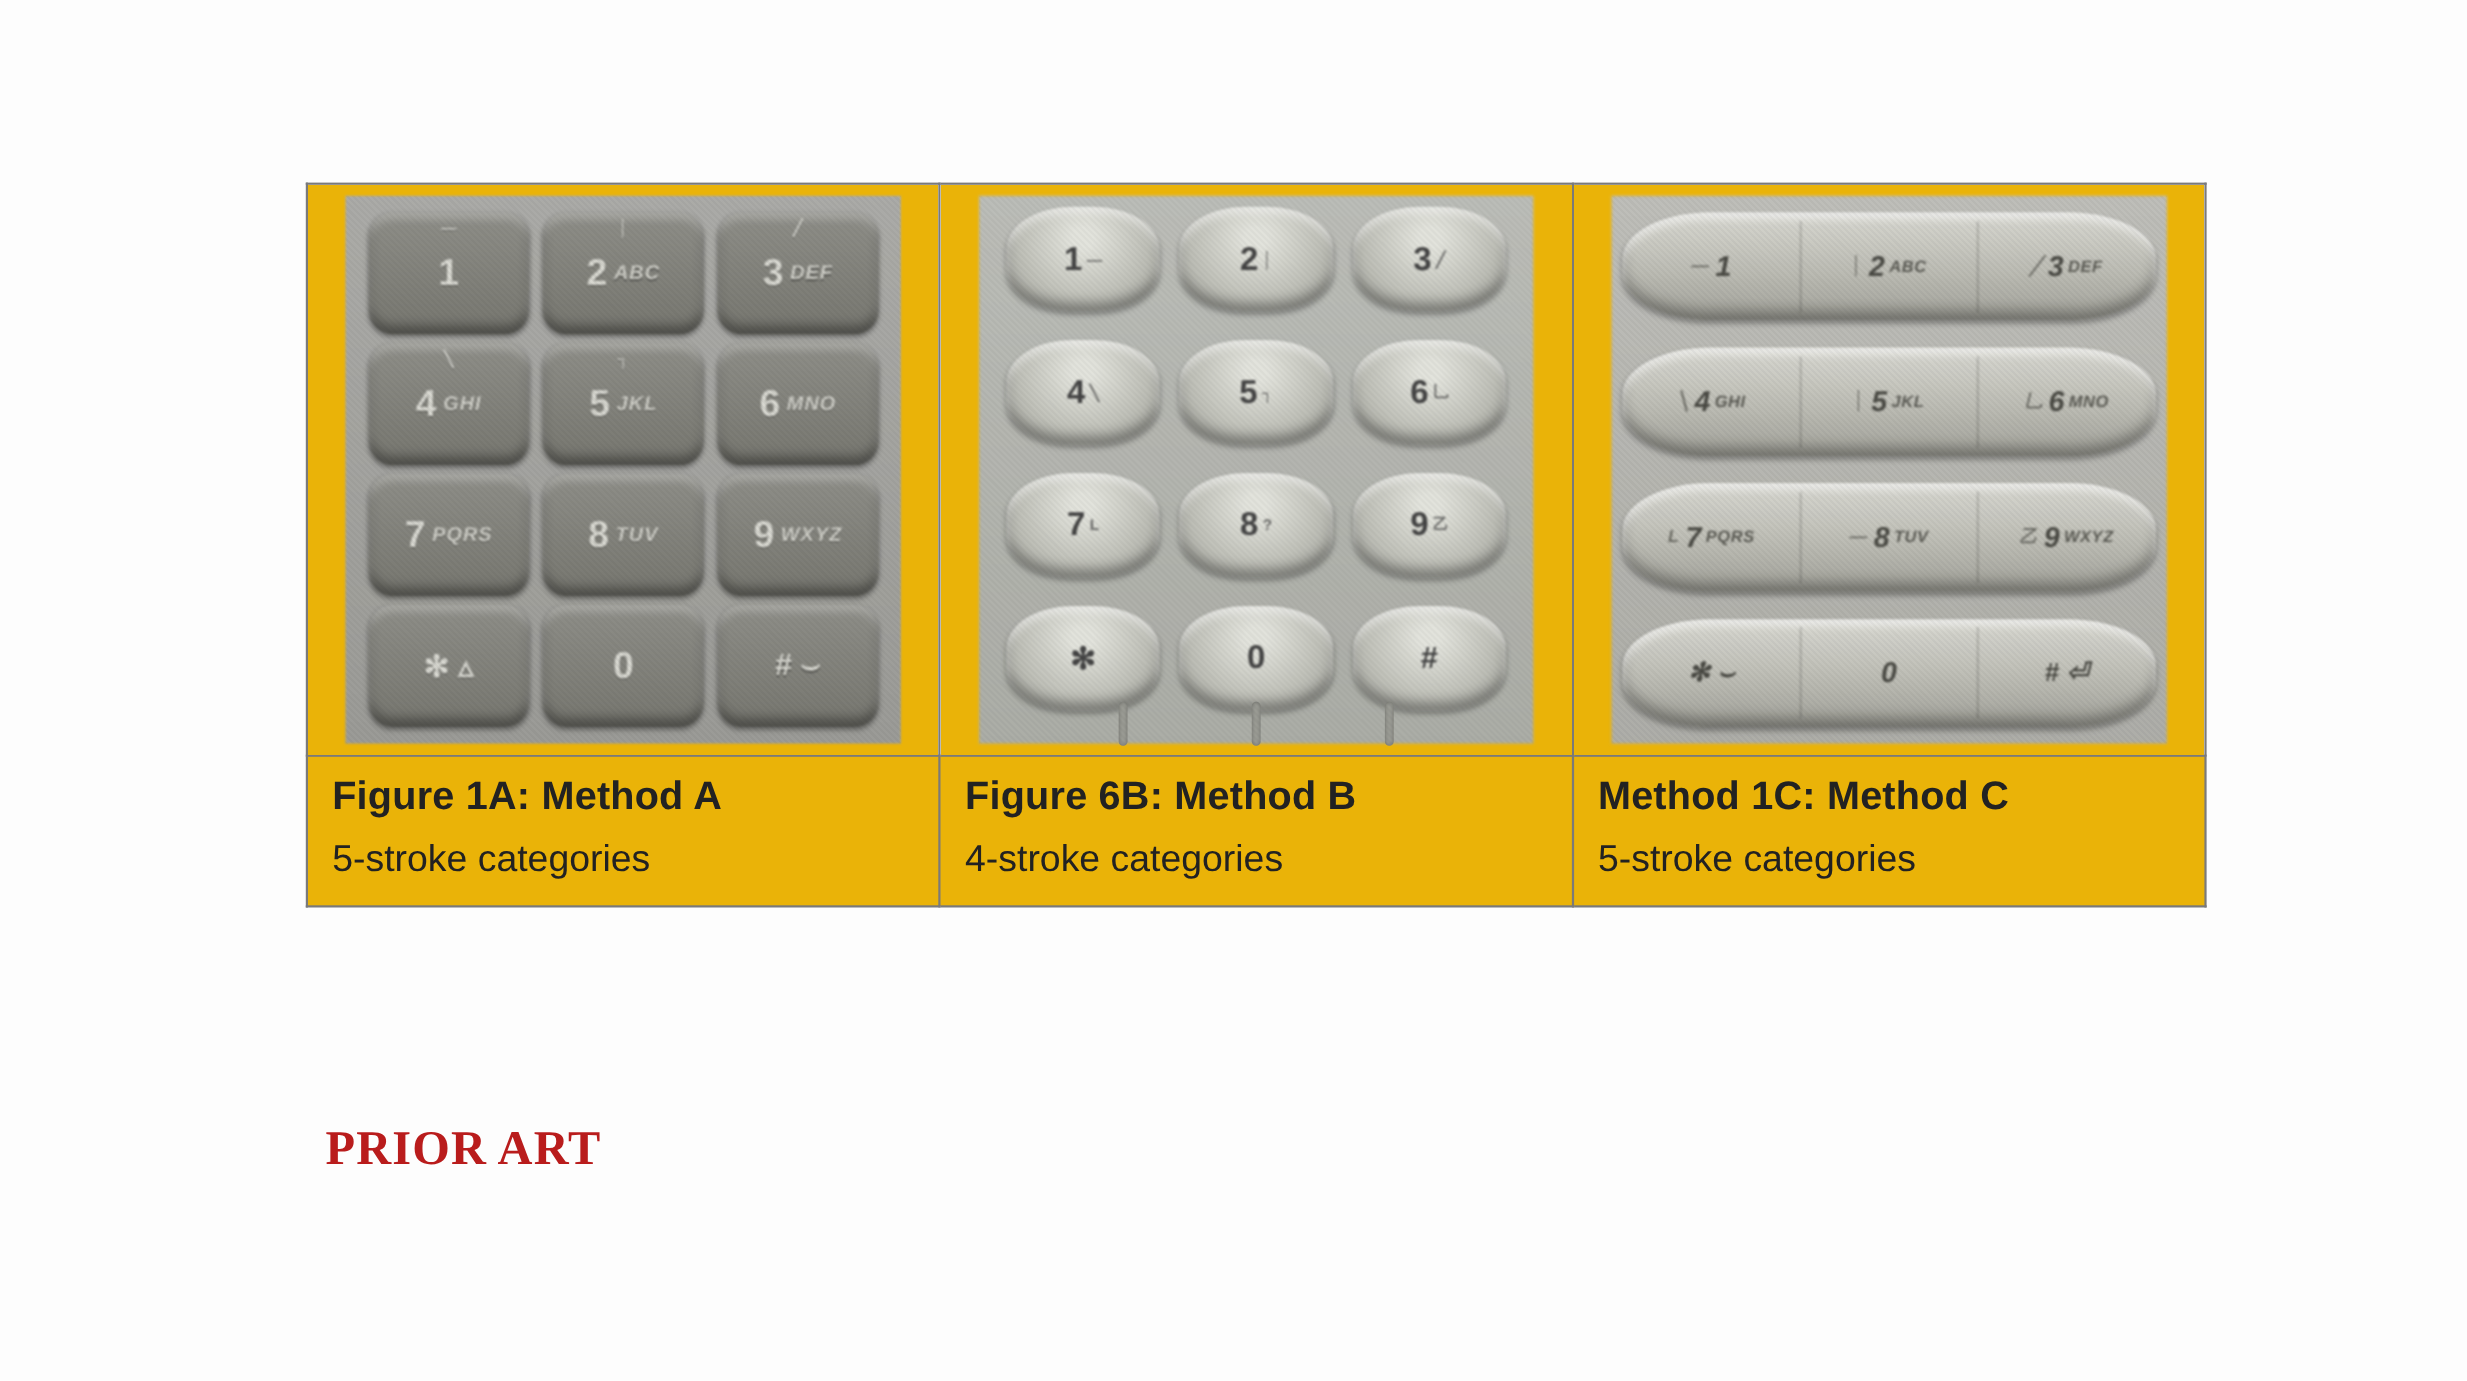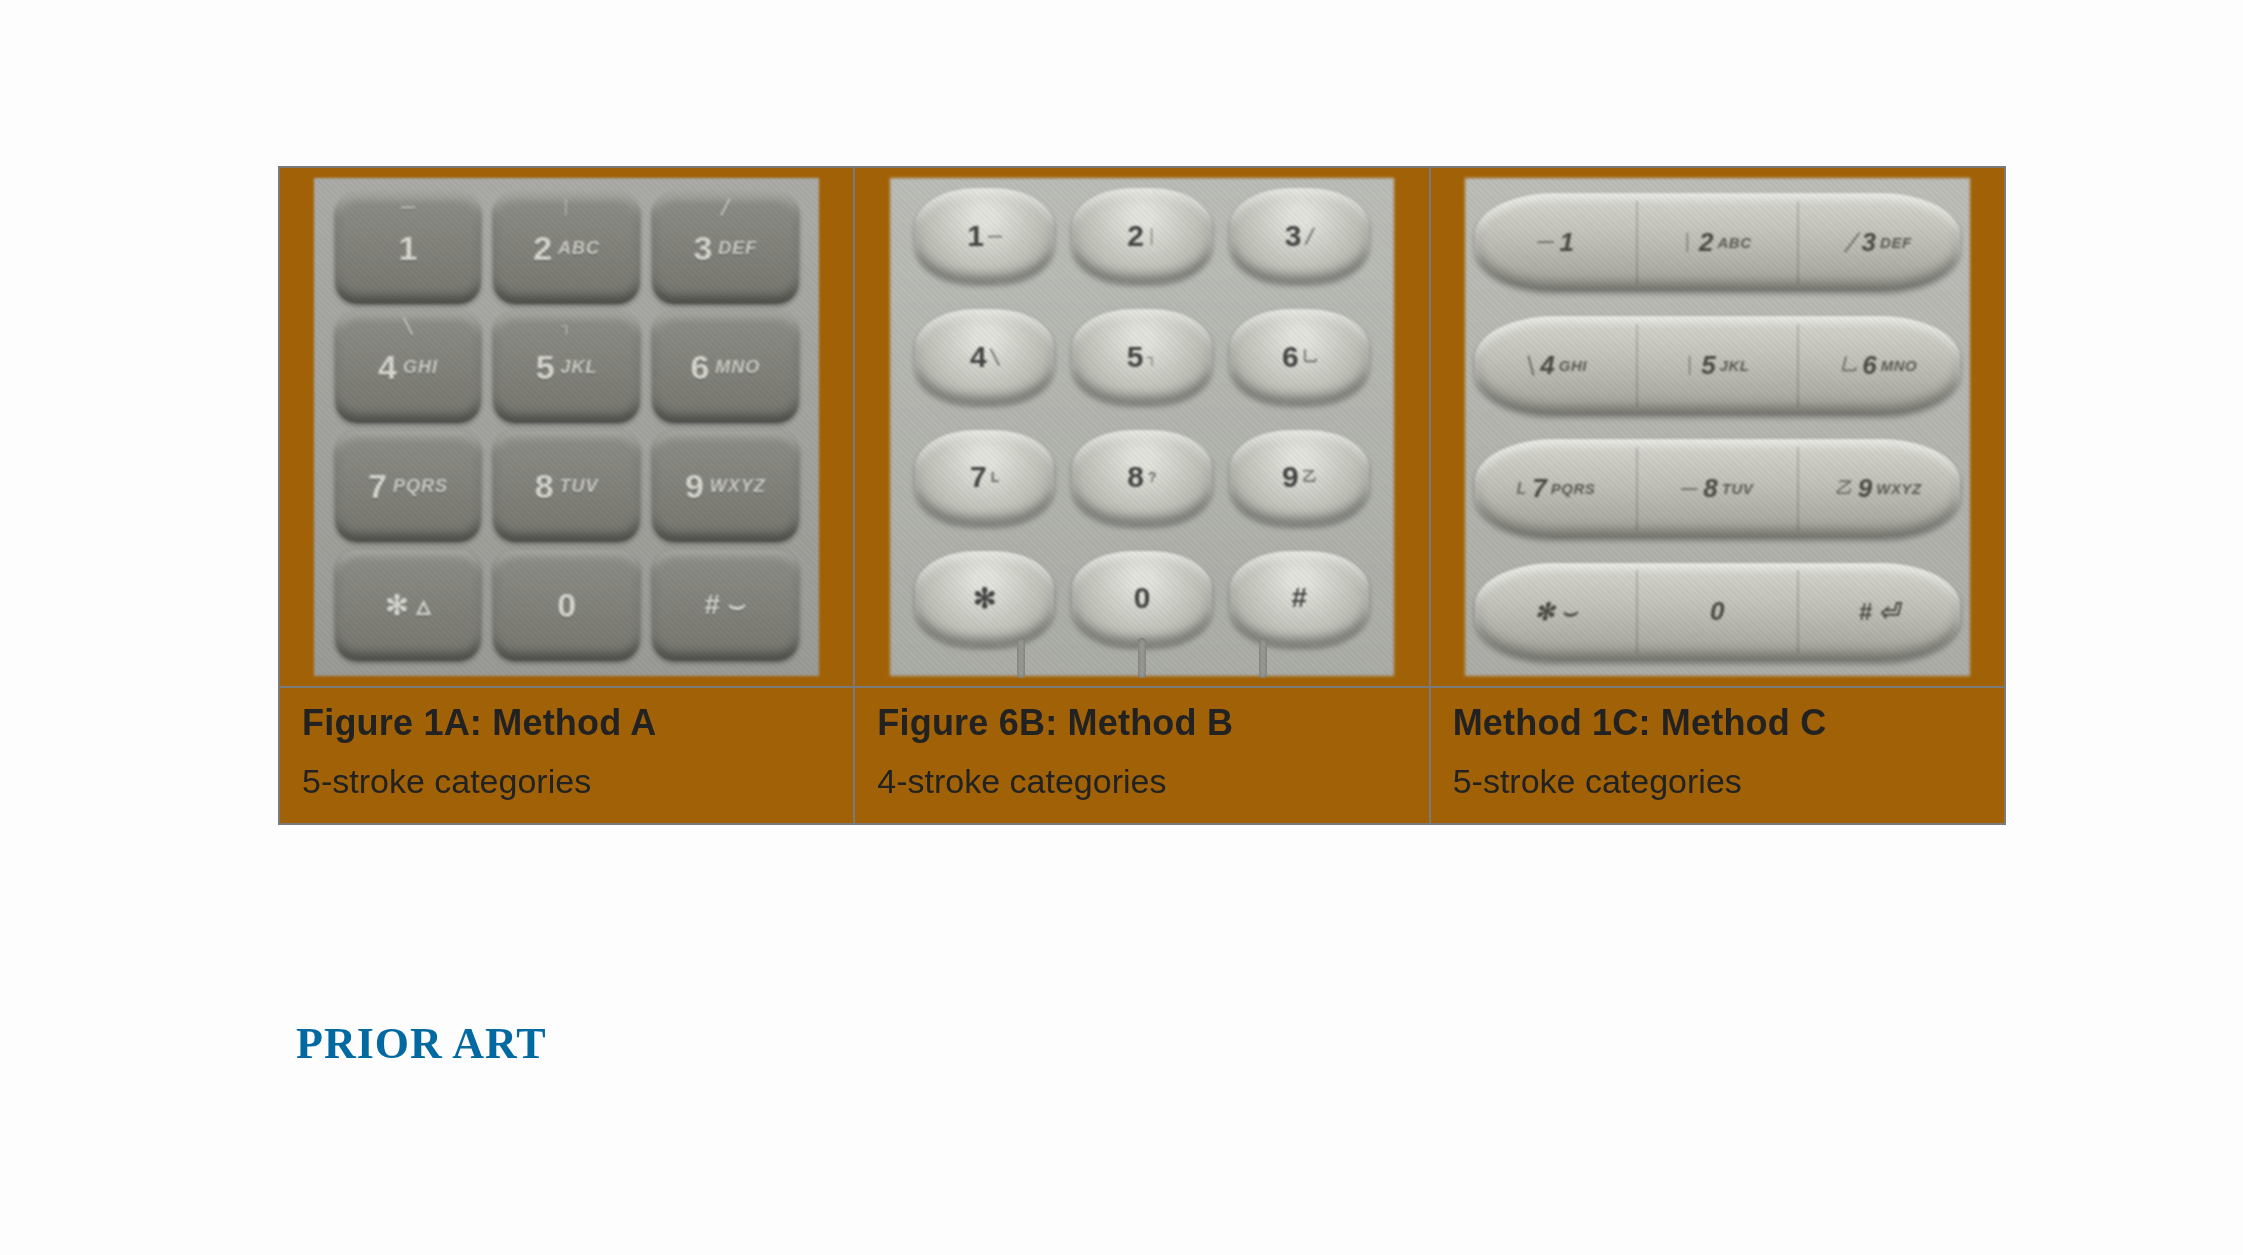--- a/index.html
+++ b/index.html
@@ -16,21 +16,21 @@
       left: 278px;
       top: 166px;
       width: 1728px;
       border-collapse: collapse;
       border: 2px solid #7a7a7a;
     }
     .figure-table td {
       border: 2px solid #7a7a7a;
       vertical-align: top;
       width: 33.33%;
-      background: #a16207;
+      background: #eab308;
     }
     .img-cell {
       padding: 0;
       height: 520px;
       position: relative;
       overflow: hidden;
     }
     .caption-cell {
       padding: 14px 22px 22px 22px;
     }
@@ -45,21 +45,21 @@
       font-weight: normal;
     }
     .prior-art {
       position: absolute;
       left: 296px;
       top: 1018px;
       font-family: "Times New Roman", Times, serif;
       font-size: 44px;
       font-weight: bold;
       letter-spacing: 1px;
-      color: #0369a1;
+      color: #b91c1c;
     }
 
     
     .keypad {
       position: absolute;
       left: 6%;
       top: 2%;
       width: 88%;
       height: 96%;
     }

